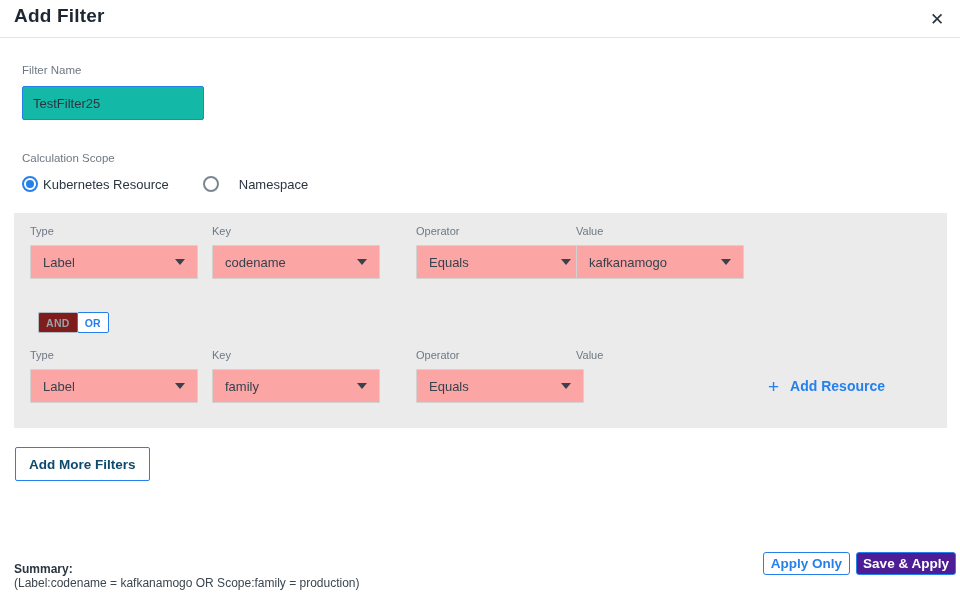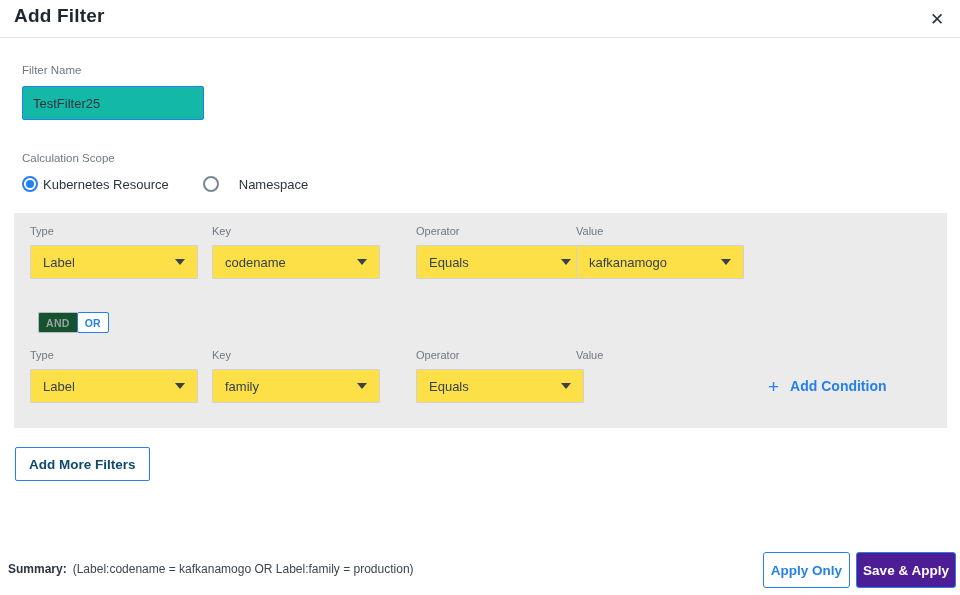--- a/index.html
+++ b/index.html
@@ -27,49 +27,49 @@
   .radio-opt + .radio-opt { margin-left:34px;gap:15px; }
   .radio-circle { width:16px; height:16px; border-radius:50%; background:#fff; position:relative; flex:0 0 16px; }
   .radio-circle.on  { border:2px solid #2680eb; }
   .radio-circle.on::after { content:""; position:absolute; left:2px; top:2px; width:8px; height:8px; border-radius:50%; background:#2680eb; }
   .radio-circle.off { border:2px solid #7d8690; }
   .radio-label { margin-left:5px; font-size:13px; color:#2b3540; }
 
   
   .panel { position:absolute; left:14px; top:213px; width:933px; height:215px; background:#ebebeb; }
   .col-label { position:absolute; font-size:11px; color:#6e7883; }
-  .dd { position:absolute; width:168px; height:34px; background:#fde047; border:1px solid #d2d2d2; border-radius:1px;
+  .dd { position:absolute; width:168px; height:34px; background:#fca5a5; border:1px solid #d2d2d2; border-radius:1px;
         display:flex; align-items:center; justify-content:space-between; padding:0 12px; cursor:pointer;gap:22px; }
   .dd-text { font-size:13px; color:#36424c; }
   .caret { width:0; height:0; border-left:5px solid transparent; border-right:5px solid transparent; border-top:6px solid #3a4148; }
   .c1 { left:16px; } .c2 { left:198px; } .c3 { left:380px;margin-left:22px; } .c4 { left:562px; }
   .lr1 { top:12px; } .lr2 { top:136px; }
   .dr1 { top:32px; } .dr2 { top:156px; }
 
   
   .andor { position:absolute; left:24px; top:99px; display:flex; }
   .seg { height:21px; display:flex; align-items:center; padding:0 7px; font-size:10.5px; font-weight:700; letter-spacing:.3px; cursor:pointer; }
-  .seg-and { background:#14532d; border:1px solid #b4bac0; border-right:none; color:#9aa1a8; border-radius:2px 0 0 2px; }
+  .seg-and { background:#7f1d1d; border:1px solid #b4bac0; border-right:none; color:#9aa1a8; border-radius:2px 0 0 2px; }
   .seg-or  { background:#fff; border:1px solid #2680eb; color:#2680eb; border-radius:2px; }
 
   
   .add-condition { position:absolute; left:754px; top:156px; height:34px; display:flex; align-items:center; cursor:pointer; }
   .plus-glyph { font-size:19px; font-weight:400; color:#2680eb; line-height:1; }
   .add-condition-text { margin-left:11px; font-size:14px; font-weight:700; color:#2680eb; }
 
   
   .add-more-btn { position:absolute; left:15px; top:447px; height:34px; padding:0 13px; background:#fff;
                   border:1px solid #2680eb; border-radius:2px; display:flex; align-items:center;
                   font-size:13.5px; font-weight:700; color:#0c4a6e; cursor:pointer; }
 
   
-  .summary-row { position:absolute; left:8px; top:562px; display:flex; align-items:baseline; font-size:12px; }
+  .summary-row { position:absolute; left:8px; top:562px; display:flex; align-items:baseline; font-size:12px;flex-direction:column; }
   .summary-label { font-weight:700; color:#2b3540; }
   .summary-text { margin-left:6px; color:#3c4650; }
-  .btn { position:absolute; top:552px; height:36px; border-radius:3px; display:flex; align-items:center; justify-content:center;
+  .btn { position:absolute; top:552px; height:23px; border-radius:3px; display:flex; align-items:center; justify-content:center;
          font-size:13.5px; font-weight:700; cursor:pointer; font-family:inherit; }
   .apply-only { left:763px; width:87px; background:#fff; border:1px solid #2680eb; color:#2680eb; }
   .save-apply { left:856px; width:100px; background:#4c1d95; border:1px solid #2680eb; color:#fff; }
 </style>
 </head>
 <body>
 
 <div class="stage">
 
   <div class="dlg-title">Add Filter</div>
@@ -133,28 +133,28 @@
       <span class="dd-text">family</span>
       <span class="caret"></span>
     </div>
     <div class="dd c3 dr2">
       <span class="dd-text">Equals</span>
       <span class="caret"></span>
     </div>
 
     <div class="add-condition">
       <span class="plus-glyph">+</span>
-      <span class="add-condition-text">Add Condition</span>
+      <span class="add-condition-text">Add Resource</span>
     </div>
 
   </div>
 
   <div class="add-more-btn">Add More Filters</div>
 
   <div class="summary-row">
     <span class="summary-label">Summary:</span>
-    <span class="summary-text">(Label:codename = kafkanamogo OR Label:family = production)</span>
+    <span class="summary-text">(Label:codename = kafkanamogo OR Scope:family = production)</span>
   </div>
 
   <div class="btn apply-only">Apply Only</div>
   <div class="btn save-apply">Save &amp; Apply</div>
 
 </div>
 
 </body></html>

